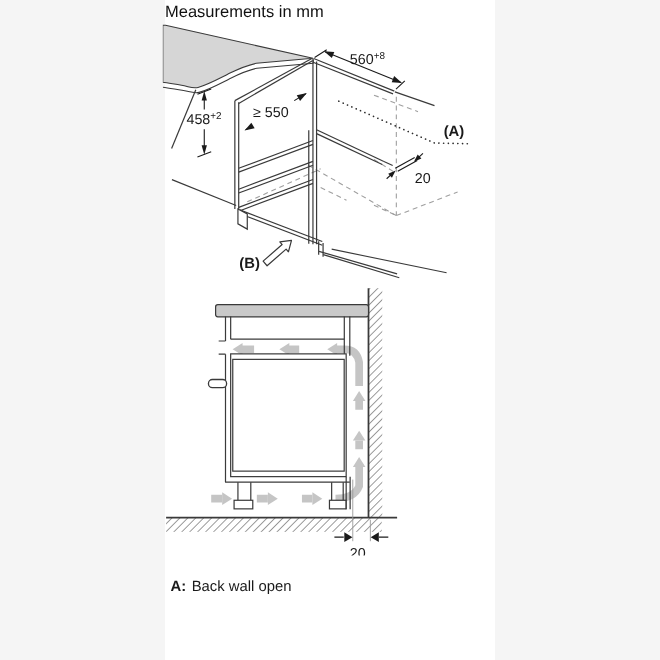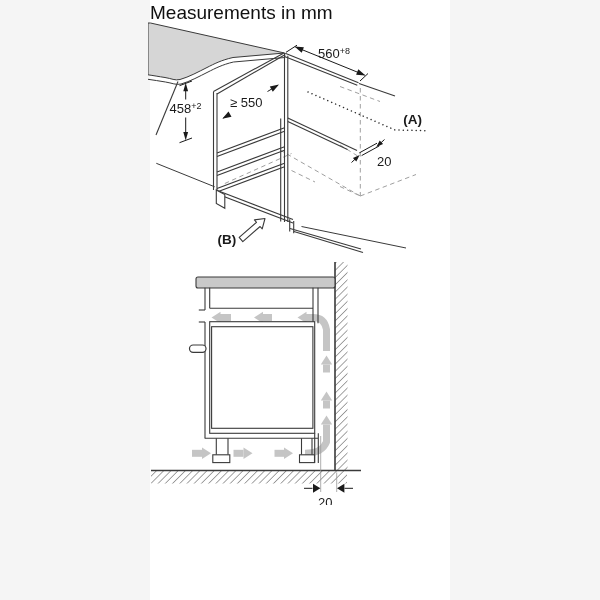--- a/index.html
+++ b/index.html
@@ -1,19 +1,19 @@
 <!DOCTYPE html>
 <html><head>
 <meta charset="utf-8">
 <style>
   html,body{margin:0;padding:0;}
   body{width:600px;height:600px;background:#f5f5f5;font-family:"Liberation Sans",sans-serif;}
   .stage{position:relative;width:600px;height:600px;background:#f5f5f5;overflow:hidden;}
   .canvas{position:absolute;left:150px;top:0;width:300px;height:600px;background:#ffffff;}
-  .title{position:absolute;left:150px;top:2px;font-size:19px;color:#111;white-space:nowrap;}
+  .title{position:absolute;left:150px;top:2px;font-size:15px;color:#111;white-space:nowrap;}
   .iso{position:absolute;left:148px;top:20px;}
   .sec{position:absolute;left:148px;top:255px;}
   .legend{position:absolute;left:155px;font-size:13.5px;color:#1a1a1a;white-space:nowrap;}
   .legend .k{font-weight:bold;margin-right:5px;}
   .legend-a{top:525px;}
   .legend-b{top:548px;}
   svg text{font-family:"Liberation Sans",sans-serif;fill:#1a1a1a;}
 </style>
 </head>
 <body>
@@ -194,13 +194,16 @@
       <path d="M172.7,181 V237" stroke="#999" stroke-width="0.8" fill="none"></path>
       <path d="M188.7,217.5 V237" stroke="#999" stroke-width="0.8" fill="none"></path>
       <path d="M156,233.3 H164.5" stroke="#1a1a1a" stroke-width="1" fill="none"></path>
       <path d="M205,233.3 H196.5" stroke="#1a1a1a" stroke-width="1" fill="none"></path>
       <polygon points="172.4,233.3 165,228.8 165,237.8" fill="#1a1a1a"></polygon>
       <polygon points="189,233.3 196.4,228.8 196.4,237.8" fill="#1a1a1a"></polygon>
       <text x="170" y="252" font-size="13">20</text>
     </g>
   </svg>
 
+  <div class="legend legend-a">
+    <span class="k">A:</span><span>Back wall open</span>
+  </div>
 </div>
 
 </body></html>

